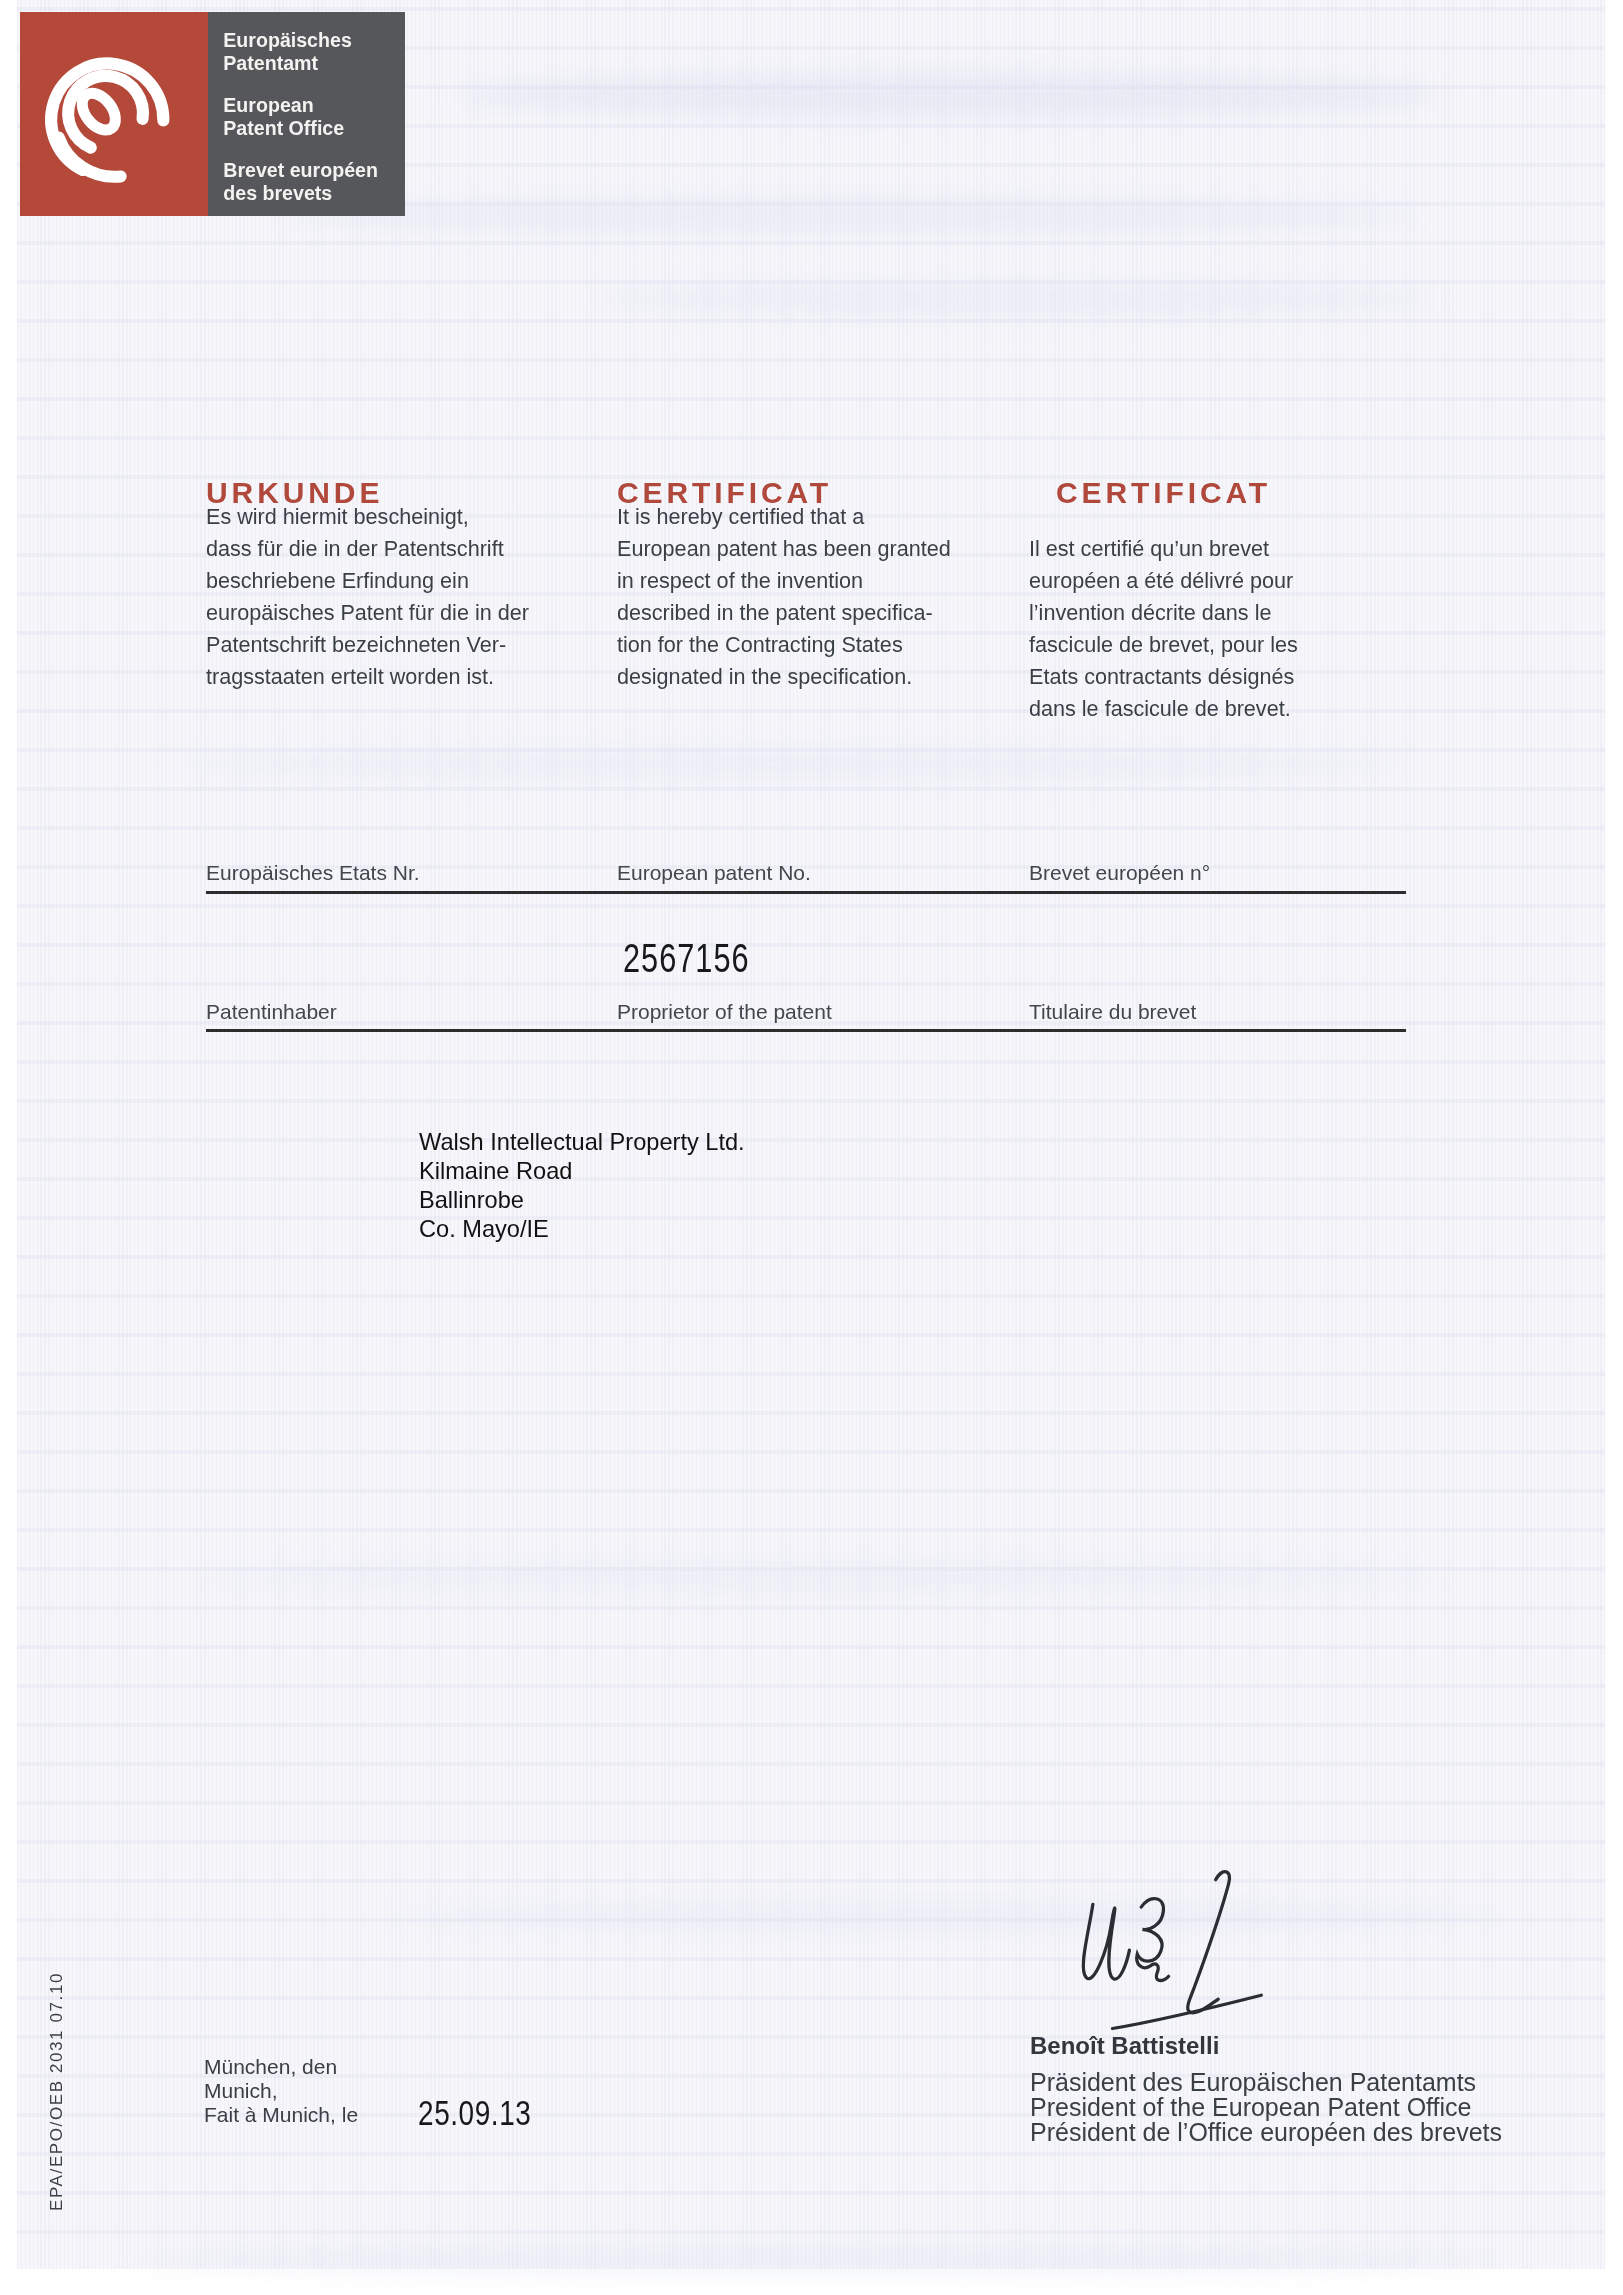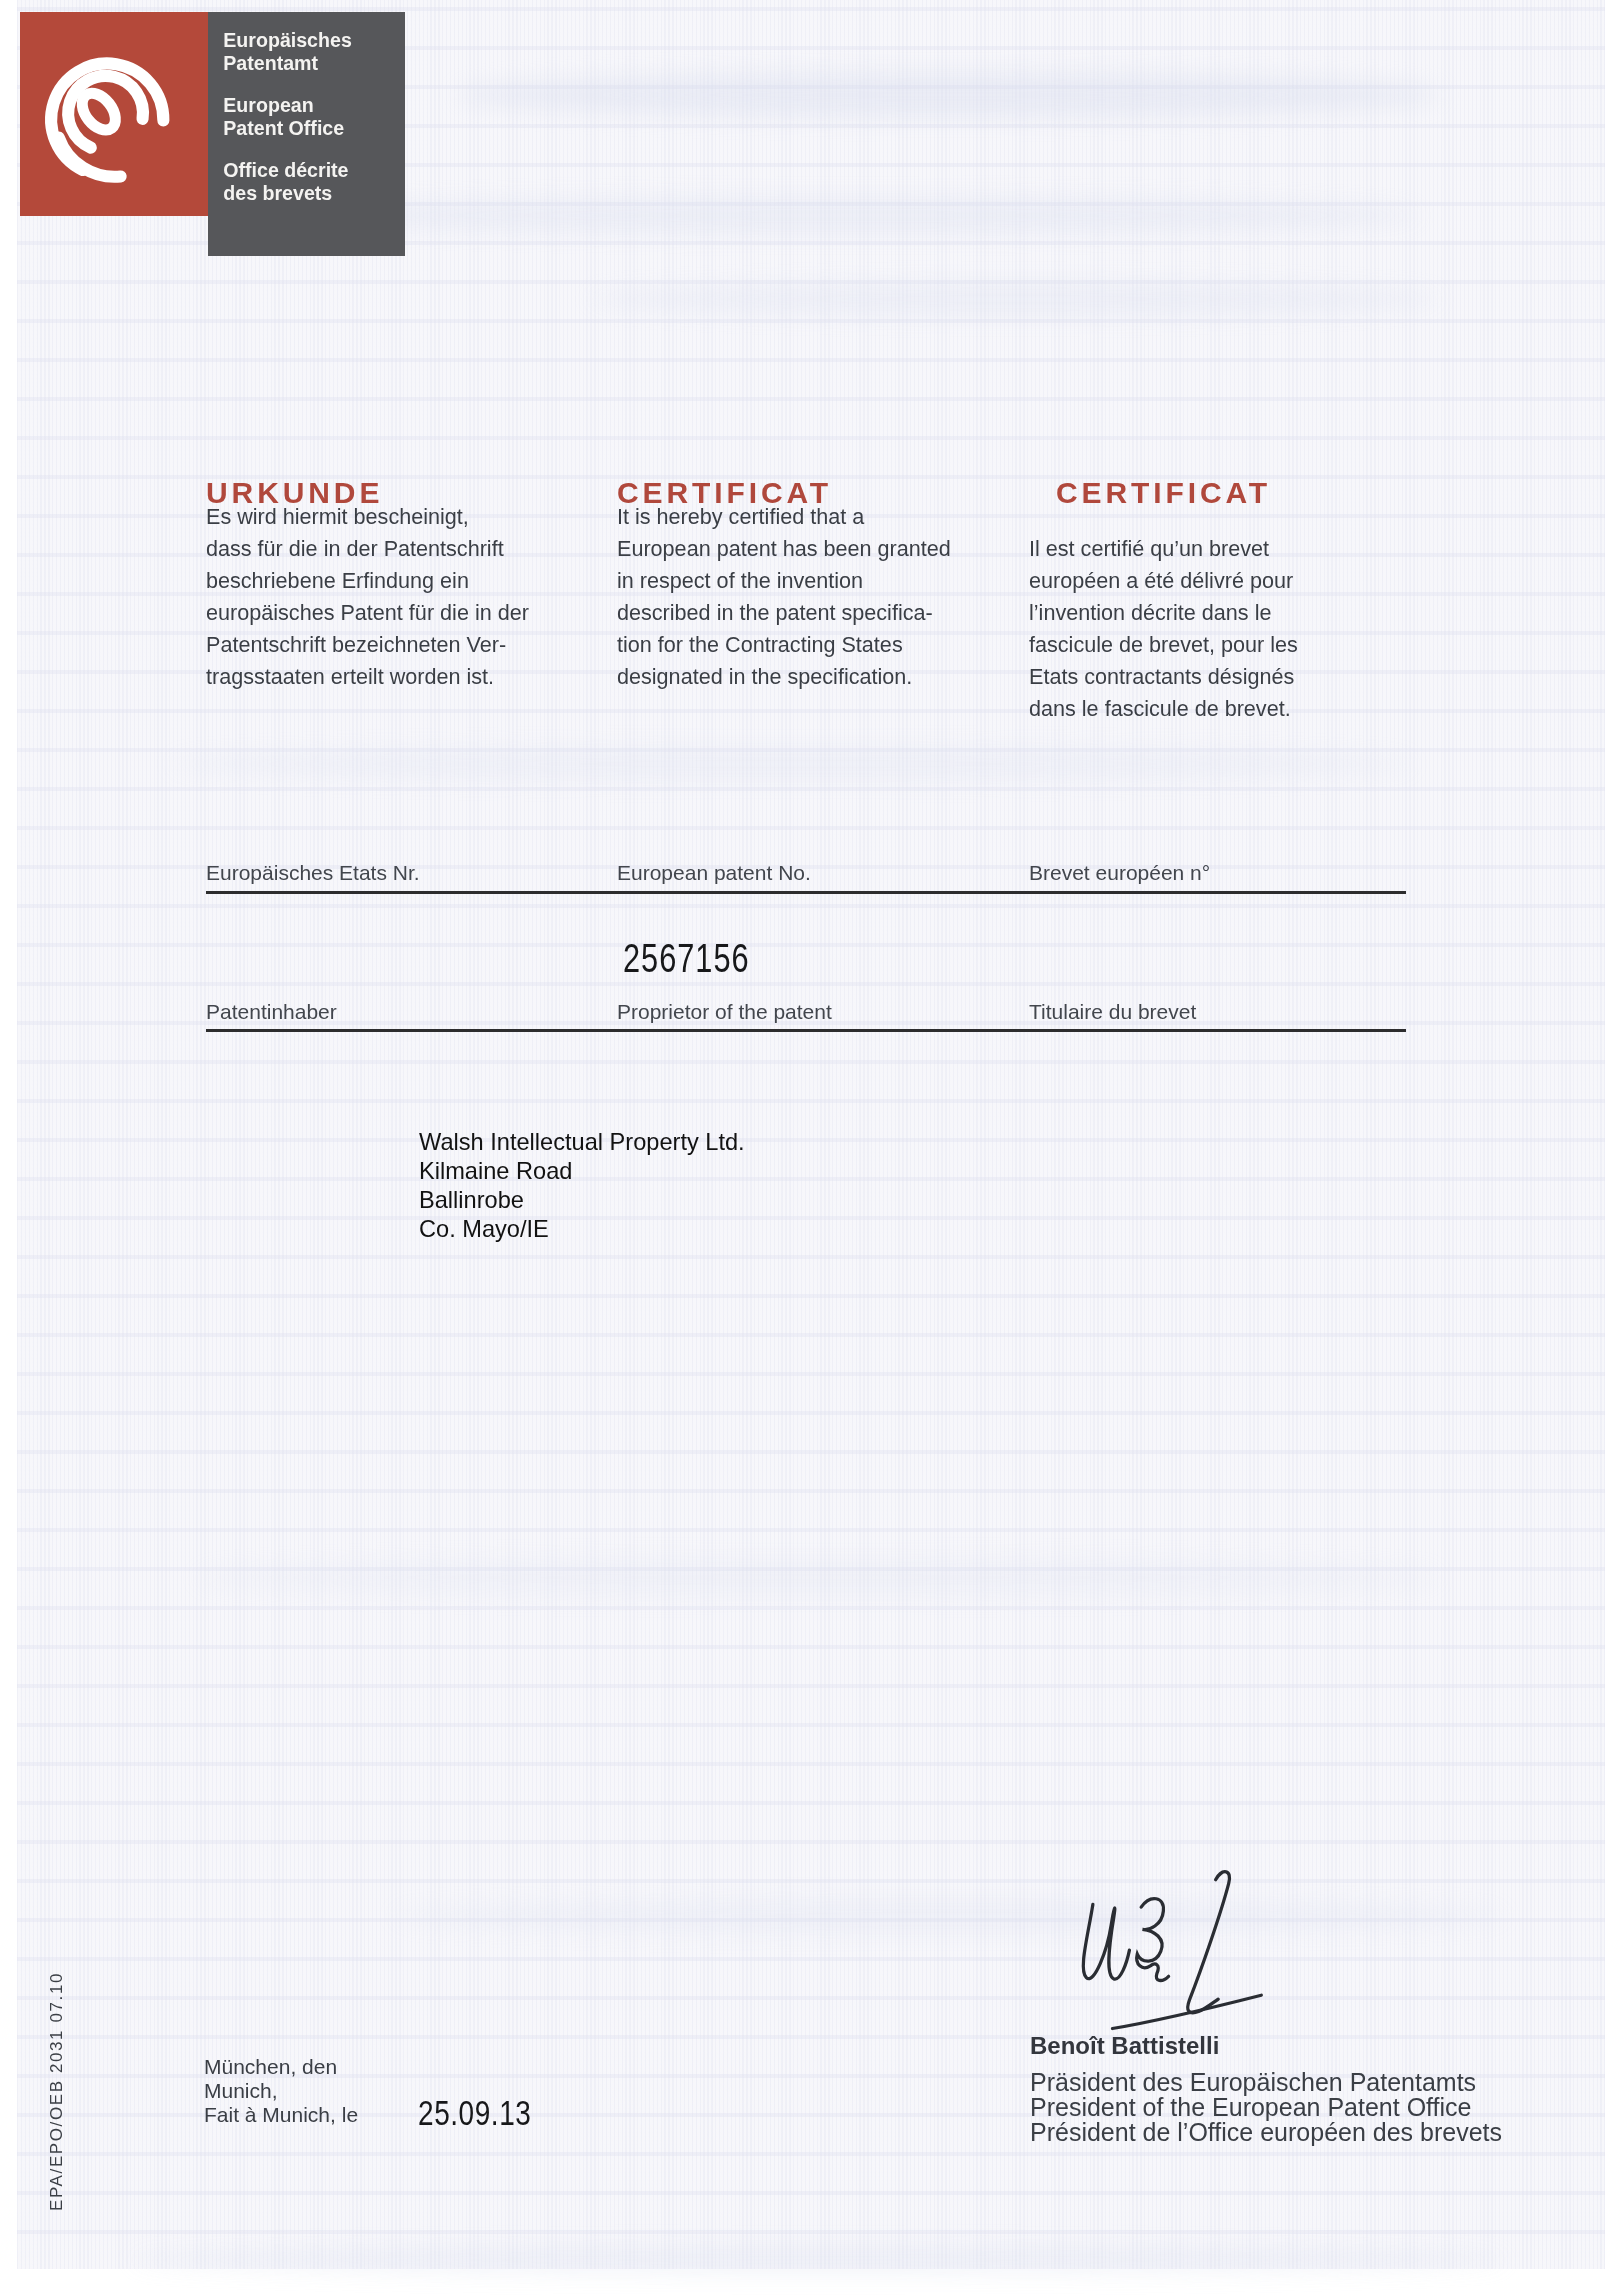--- a/index.html
+++ b/index.html
@@ -18,21 +18,21 @@
     background-image:
       repeating-linear-gradient(90deg, rgba(221,223,238,.30) 0 1.3px, rgba(255,255,255,0) 1.3px 3.9px),
       repeating-linear-gradient(0deg, rgba(255,255,255,.38) 0 35px, rgba(223,226,241,.22) 35px 39px);
   }
   .smudge{position:absolute;background:rgba(213,217,236,.38);filter:blur(10.5px);border-radius:50%;}
 
   
   .logo{position:absolute;left:19.6px;top:11.8px;height:204px;display:flex;}
   .logo-mark{width:188px;height:204px;background:#b4493a;position:relative;}
   .logo-mark svg{position:absolute;left:17px;top:18.3px;}
-  .logo-text{width:197px;height:244px;background:#56575a;box-sizing:border-box;
+  .logo-text{width:197px;height:204px;background:#56575a;box-sizing:border-box;
     padding:17px 0 0 15.7px;display:flex;flex-direction:column;gap:17.7px;}
   .logo-lang{color:#f4f3f1;font-size:19.6px;line-height:23.6px;font-weight:bold;white-space:pre-line;}
 
   
   .abs{position:absolute;}
   .hdr{font-size:30px;font-weight:bold;letter-spacing:3.9px;color:#b0483c;margin-top:36px;}
   .para{font-size:21.6px;line-height:32px;white-space:pre-line;color:#3a3e45;}
   .lbl{font-size:21px;color:#42464d;}
   .rule{position:absolute;height:3.3px;background:#2d2d2e;}
 
@@ -76,21 +76,21 @@
           <path d="M30,118 A51,51 0 1 1 112,92" stroke-width="11"></path>
           <path d="M16,84 A54,54 0 0 0 62,132" stroke-width="11"></path>
         </g>
       </svg>
     </div>
     <div class="logo-text">
       <div class="logo-lang">Europäisches
 Patentamt</div>
       <div class="logo-lang">European
 Patent Office</div>
-      <div class="logo-lang">Office décrite
+      <div class="logo-lang">Brevet européen
 des brevets</div>
     </div>
   </div>
 
   <div class="abs hdr" style="left:206px;top:440px;">URKUNDE</div>
   <div class="abs hdr" style="left:617px;top:440px;">CERTIFICAT</div>
   <div class="abs hdr" style="left:1056px;top:440px;">CERTIFICAT</div>
 
   <div class="abs para" style="left:206px;top:501px;width:386px;">Es wird hiermit bescheinigt,
 dass für die in der Patentschrift

